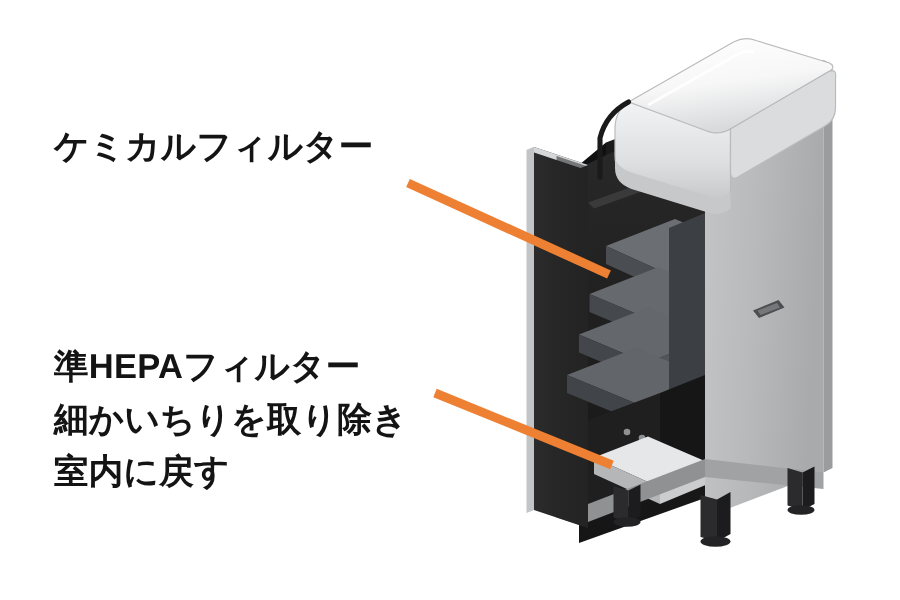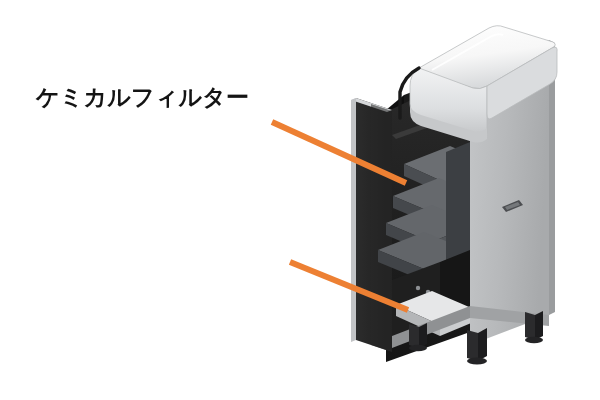--- a/index.html
+++ b/index.html
@@ -202,15 +202,18 @@
       <line id="leader-1" x1="272" y1="122" x2="406" y2="183" stroke="#ED8033" stroke-width="6" stroke-linecap="butt"></line>
       <line id="leader-2" x1="290" y1="262" x2="408" y2="310" stroke="#ED8033" stroke-width="6" stroke-linecap="butt"></line>
     </g>
   </svg>
 
   <div class="callout" id="callout-chemical" style="color: rgb(20, 20, 20);">
     <span class="line">ケミカルフィルター</span>
   </div>
 
   <div class="callout" id="callout-hepa" style="color: rgb(20, 20, 20);">
+    <span class="line">準HEPAフィルター</span>
+    <span class="line">細かいちりを取り除き</span>
+    <span class="line">室内に戻す</span>
   </div>
 
 </div>
 
 </body></html>

